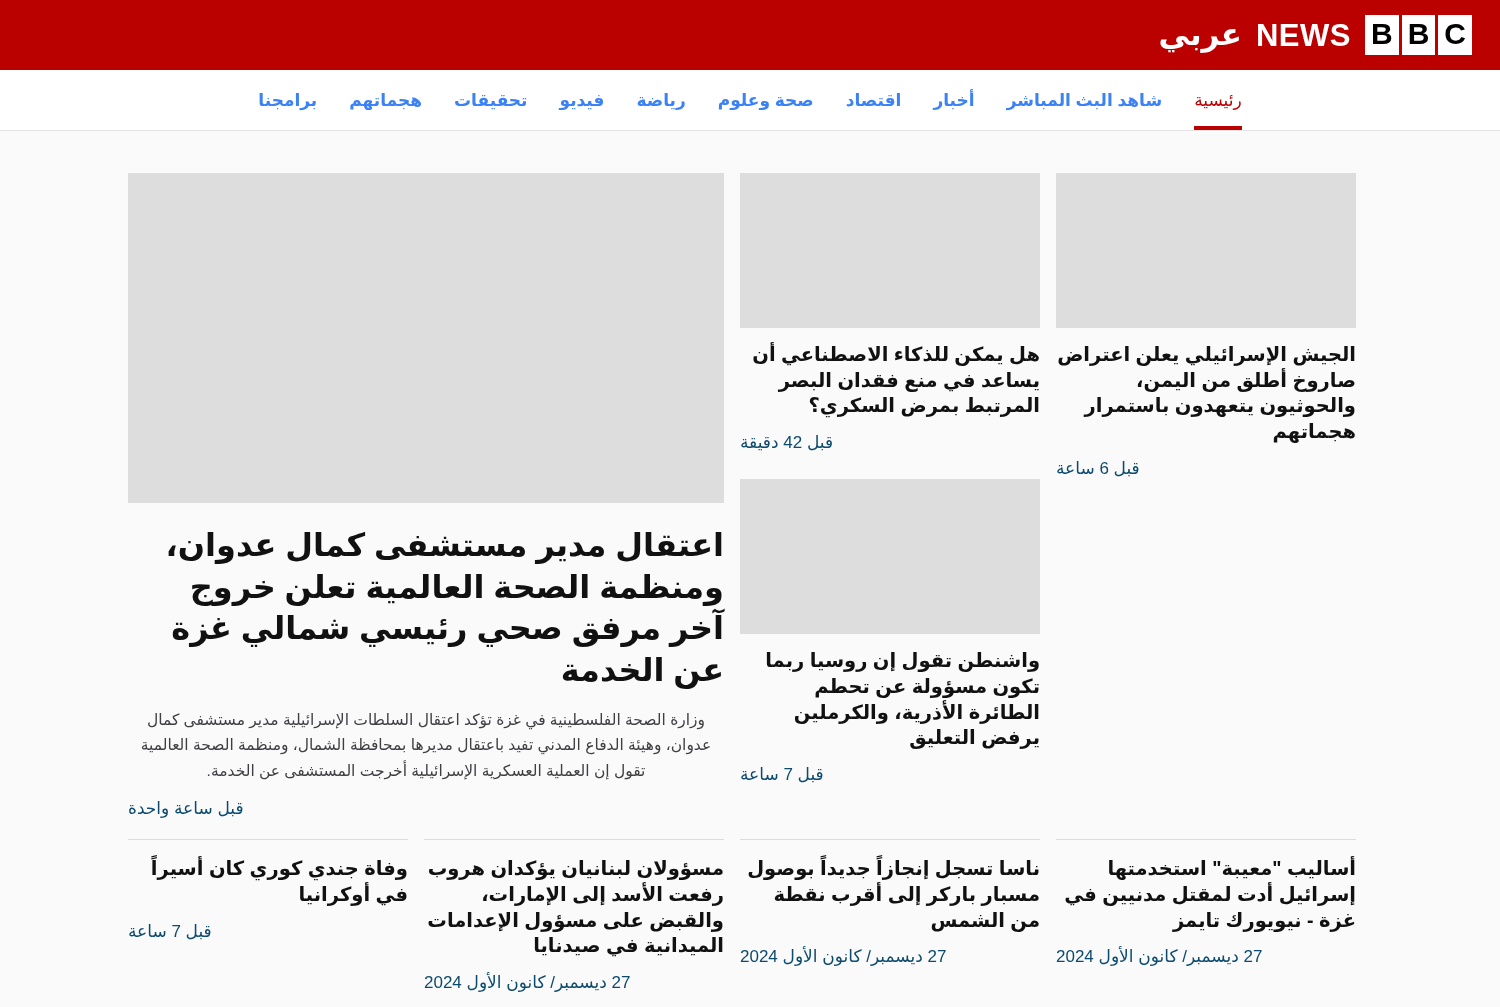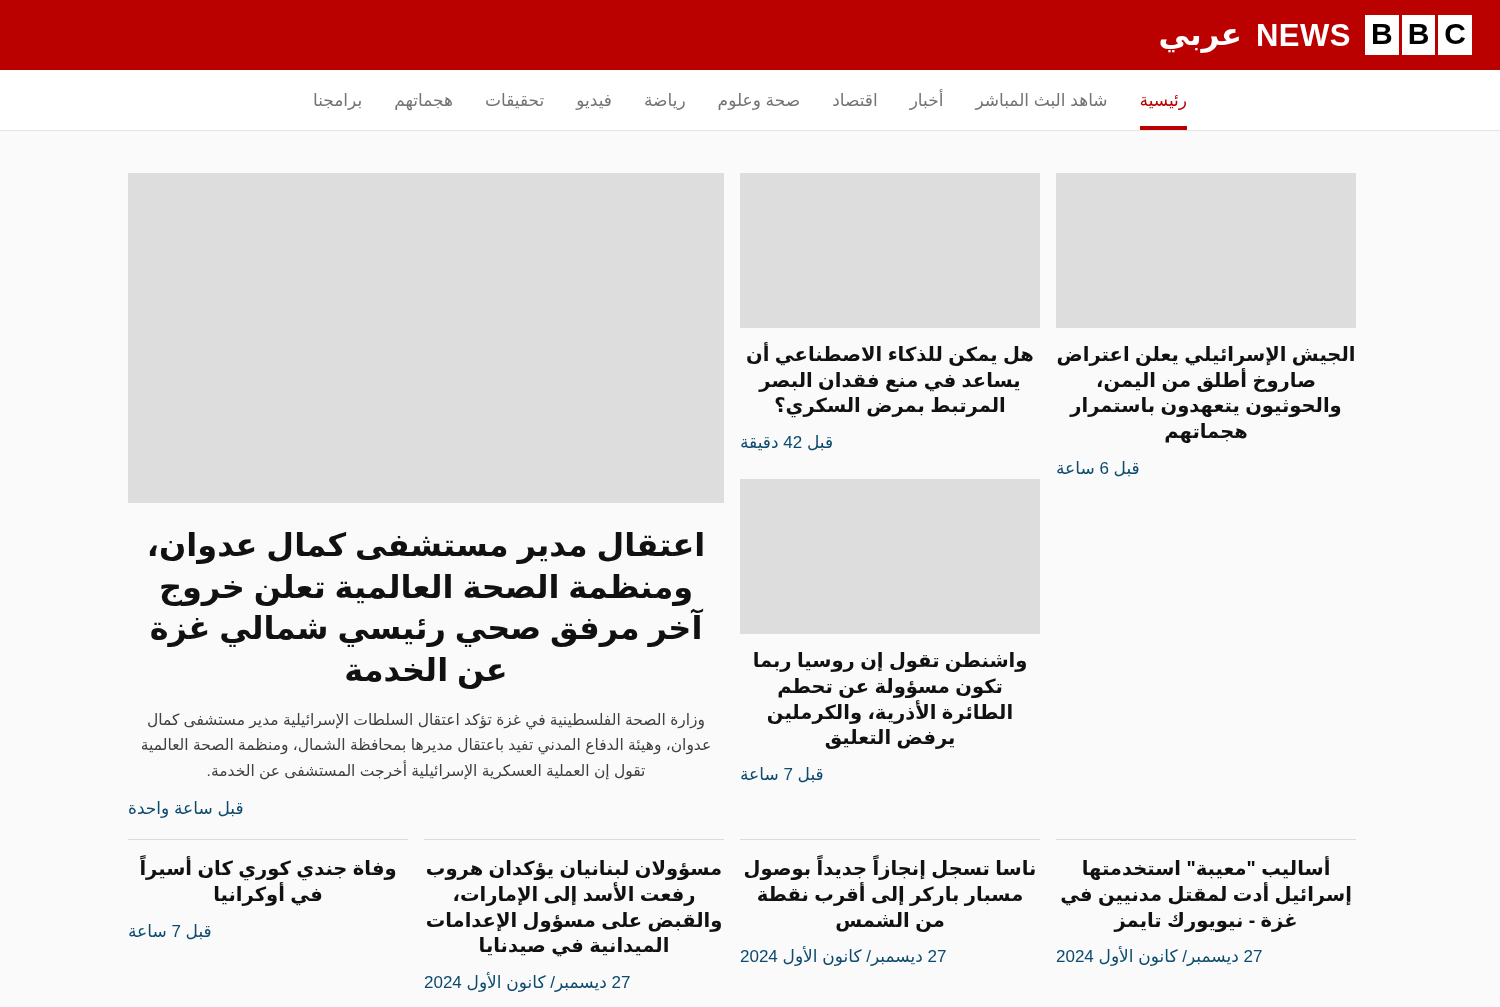--- a/index.html
+++ b/index.html
@@ -76,24 +76,25 @@
     align-items: stretch;
     gap: 0;
     direction: rtl;
     padding-right: 0;
   }
   .nav-item {
     display: flex;
     align-items: center;
     padding: 0 16px;
     font-size: 17px;
-    color: #737373;
+    color: #3b82f6;
     cursor: pointer;
     position: relative;
     white-space: nowrap;
+    font-weight: bold;
   }
   .nav-item.active {
     color: #bb0000;
     font-weight: 400;
   }
   .nav-item.active::after {
     content: "";
     position: absolute;
     bottom: 0;
     right: 16px;
@@ -126,21 +127,21 @@
   }
   .thumb.small { height: 155px; }
   .thumb.large { height: 330px; }
 
   .card-title {
     font-size: 19.5px;
     font-weight: 700;
     line-height: 1.32;
     color: #111111;
     margin: 14px 0 0 0;
-    text-align: center;
+    text-align: right;
   }
   .card-title.lead {
     font-size: 32px;
     line-height: 1.30;
     margin-top: 20px;
     letter-spacing: -0.2px;
   }
   .card-summary {
     font-size: 15.5px;
     line-height: 1.62;

